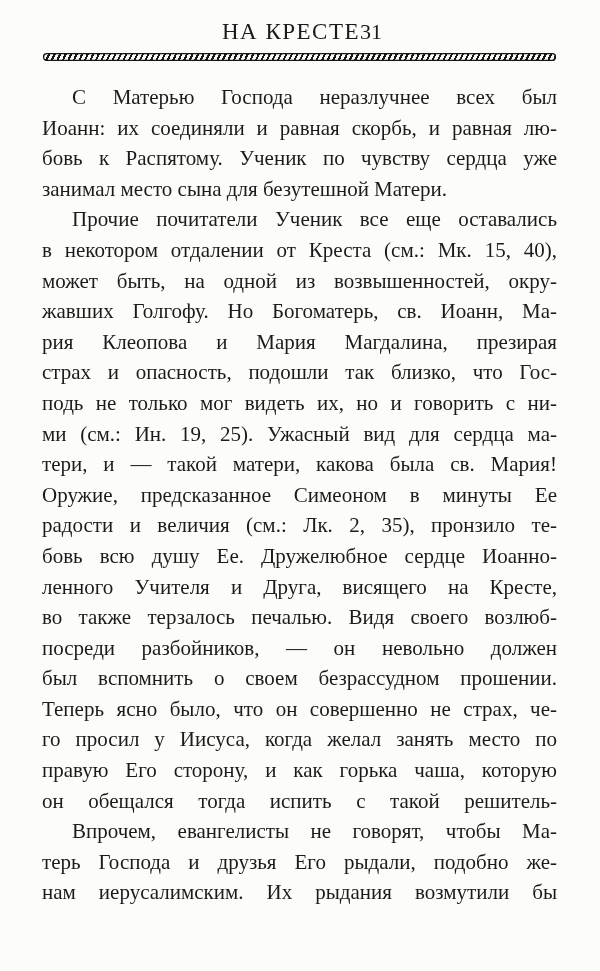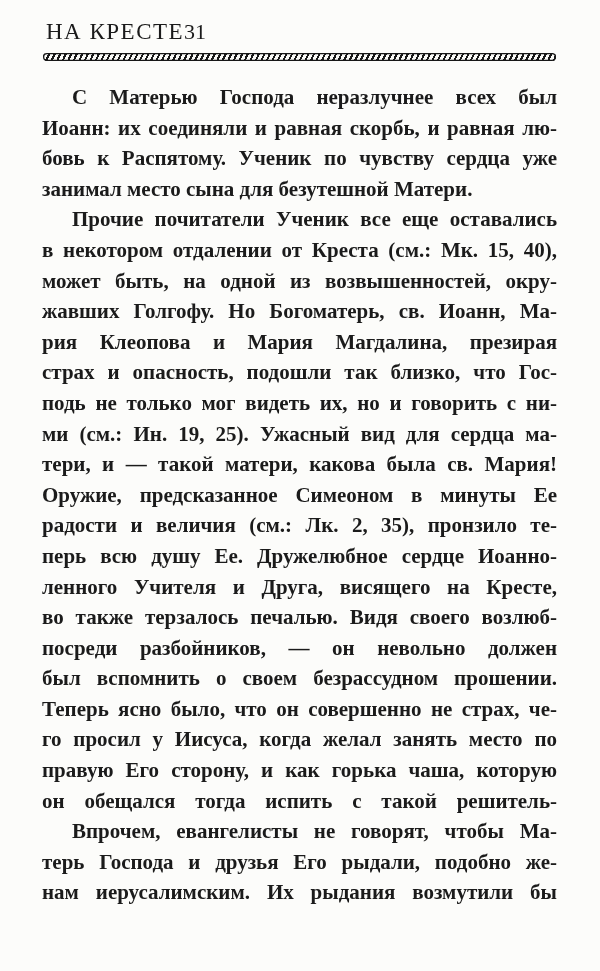--- a/index.html
+++ b/index.html
@@ -19,21 +19,21 @@
     position: absolute;
     inset: 0;
   }
   
   .header {
     position: absolute;
     top: 19px;
     left: 46px;
     right: 42px;
     display: flex;
-    justify-content: flex-start;
+    justify-content: center;
     align-items: baseline;
   }
   .running-title {
     font-size: 23px;
     letter-spacing: 1.5px;
     font-weight: normal;
     white-space: nowrap;
   }
   .page-number {
     font-size: 22px;
@@ -53,21 +53,20 @@
     box-shadow: inset 0 0 0 1.3px #171717;
   }
   
   .text-block {
     position: absolute;
     top: 82px;
     left: 42px;
     width: 515px;
     font-size: 21px;
     line-height: 30.6px;
-    font-weight: bold;
   }
   .line {
     text-align: justify;
     text-align-last: justify;
     white-space: normal;
   }
   .line.indent {
     text-indent: 30px;
   }
   .line.para-end {
@@ -95,21 +94,21 @@
       <div class="line">в некотором отдалении от Креста (см.: Мк. 15, 40),</div>
       <div class="line">может быть, на одной из возвышенностей, окру-</div>
       <div class="line">жавших Голгофу. Но Богоматерь, св. Иоанн, Ма-</div>
       <div class="line">рия Клеопова и Мария Магдалина, презирая</div>
       <div class="line">страх и опасность, подошли так близко, что Гос-</div>
       <div class="line">подь не только мог видеть их, но и говорить с ни-</div>
       <div class="line">ми (см.: Ин. 19, 25). Ужасный вид для сердца ма-</div>
       <div class="line">тери, и — такой матери, какова была св. Мария!</div>
       <div class="line">Оружие, предсказанное Симеоном в минуты Ее</div>
       <div class="line">радости и величия (см.: Лк. 2, 35), пронзило те-</div>
-      <div class="line">перь всю душу Ее. Дружелюбное сердце Иоанно-</div>
+      <div class="line">бовь всю душу Ее. Дружелюбное сердце Иоанно-</div>
       <div class="line">ленного Учителя и Друга, висящего на Кресте,</div>
       <div class="line">во также терзалось печалью. Видя своего возлюб-</div>
       <div class="line">посреди разбойников, — он невольно должен</div>
       <div class="line">был вспомнить о своем безрассудном прошении.</div>
       <div class="line">Теперь ясно было, что он совершенно не страх, че-</div>
       <div class="line">го просил у Иисуса, когда желал занять место по</div>
       <div class="line">правую Его сторону, и как горька чаша, которую</div>
       <div class="line">он обещался тогда испить с такой решитель-</div>
       <div class="line indent">Впрочем, евангелисты не говорят, чтобы Ма-</div>
       <div class="line">терь Господа и друзья Его рыдали, подобно же-</div>

